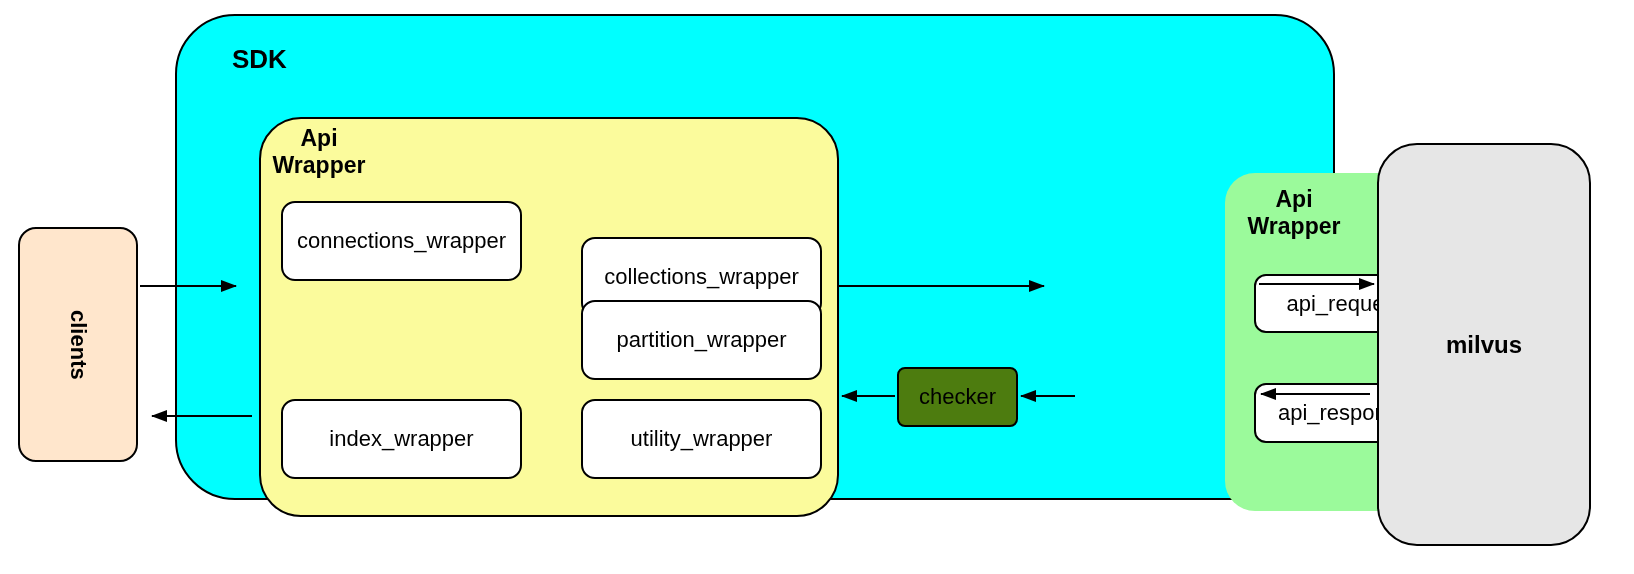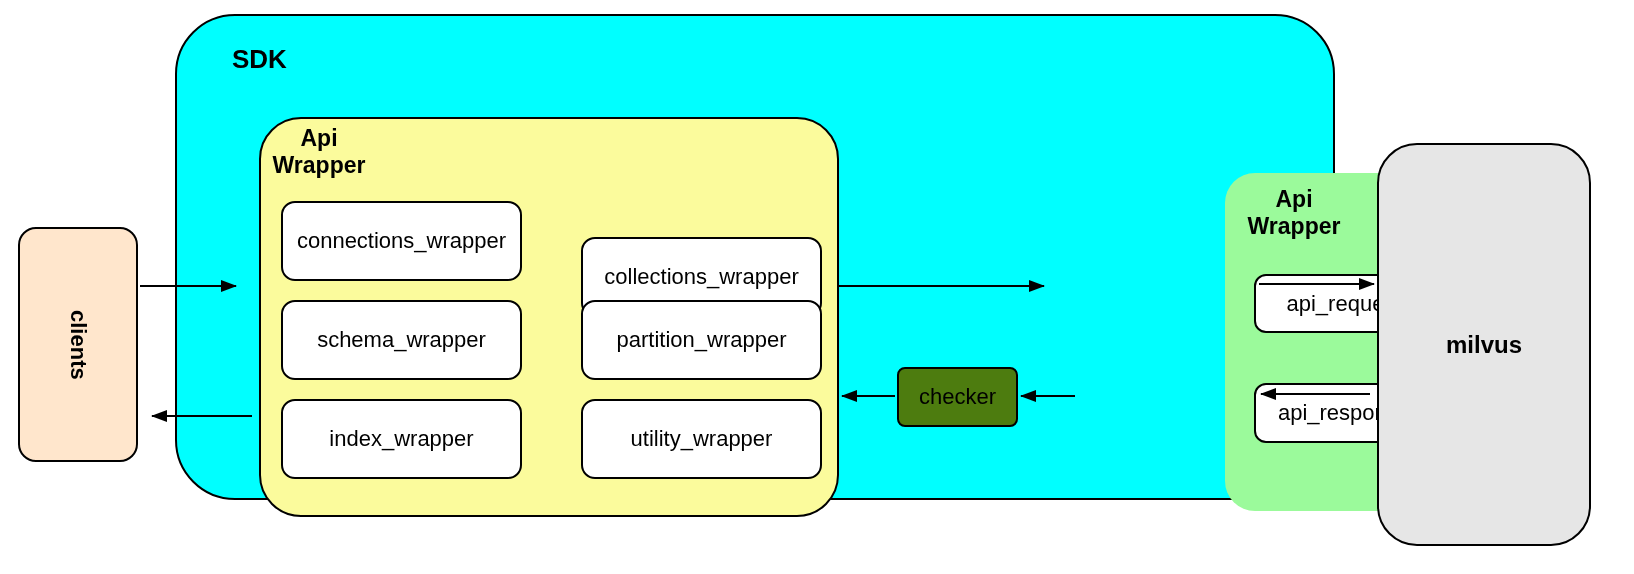--- a/index.html
+++ b/index.html
@@ -54,21 +54,20 @@
   <div class="node sdk" style="background-color: rgb(0, 255, 255);">
     <div class="sdk-label">SDK</div>
 
     <div class="api-wrapper" style="background-color: rgb(251, 251, 156);">
       <div class="aw-label">
         <span>Api</span><br>
         <span>Wrapper</span>
       </div>
       <div class="wbox wb0 center">connections_wrapper</div>
       <div class="wbox wb1 center">collections_wrapper</div>
-      <div class="wbox wb2 center">schema_wrapper</div>
       <div class="wbox wb3 center">partition_wrapper</div>
       <div class="wbox wb4 center">index_wrapper</div>
       <div class="wbox wb5 center">utility_wrapper</div>
     </div>
 
     <div class="api-gateway" style="background-color: rgb(155, 250, 155);">
       <div class="ag-label">
         <span>Api</span><br>
         <span>Wrapper</span>
       </div>

